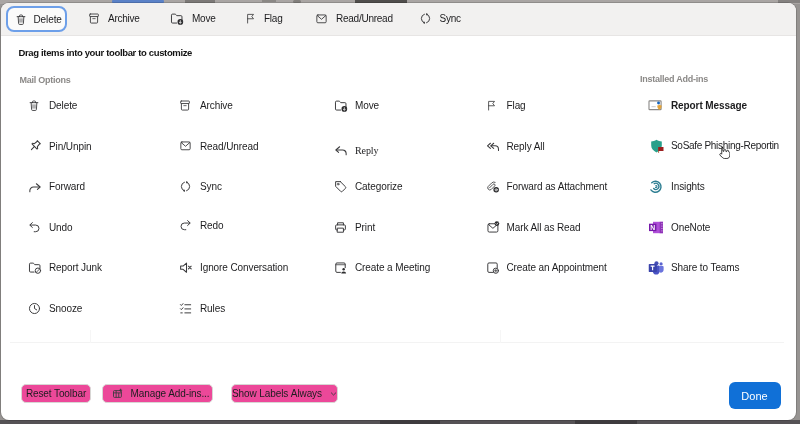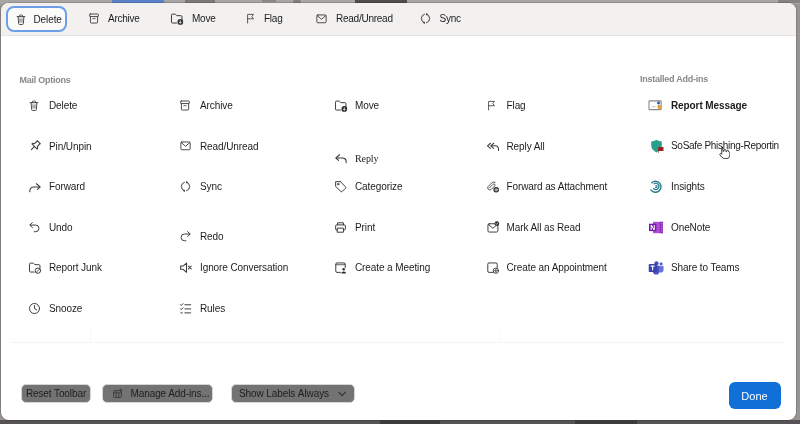--- a/index.html
+++ b/index.html
@@ -17,21 +17,21 @@
   .chip{position:absolute;left:4.5px;top:3.5px;width:61px;height:26px;background:#fbfbfa;
         border:2px solid #6d9fe9;border-radius:8px;display:flex;align-items:center;padding-left:7px;box-sizing:border-box;}
   .chip .lb{margin-left:7px;font-size:10px;color:#1c1c1e;letter-spacing:-0.1px;}
   .heading{position:absolute;left:17.5px;top:44.5px;font-size:9.5px;font-weight:bold;color:#141414;letter-spacing:-0.35px;}
   .cap{position:absolute;font-size:9px;color:#8b8987;letter-spacing:-0.25px;font-weight:bold;}
   .item{position:absolute;display:flex;align-items:center;height:20px;}
   .item svg{flex:0 0 auto;}
   .item .lb{position:absolute;left:21px;font-size:10px;color:#1d1d1f;letter-spacing:-0.1px;white-space:nowrap;}
   .item.ad .lb{left:23px;}
   .item .lb i{font-style:normal;letter-spacing:-0.3px;display:inline-block;max-width:109px;overflow:hidden;}
-  .btn{position:absolute;top:384px;height:19px;background:#737373;border:1px solid #d8d6d4;
+  .btn{position:absolute;top:384px;height:19px;background:#ec4899;border:1px solid #d8d6d4;
        border-radius:5px;display:flex;align-items:center;justify-content:center;
        font-size:10px;color:#1d1d1f;letter-spacing:-0.1px;white-space:nowrap;box-sizing:border-box;}
   .done{position:absolute;left:728.5px;top:382px;width:52px;height:27px;background:#1070d7;
         border-radius:6px;color:#fff;font-size:11px;display:flex;align-items:center;justify-content:center;}
 </style>
 </head>
 <body>
   <div class="topstrip"></div>
   <div style="position:absolute;left:0;top:419.5px;width:800px;height:4.5px;background:#555255;"></div>
   <div class="frag" style="left:112px;top:0;width:52px;height:2.5px;background:#5b82c8;border-radius:1px;"></div>
@@ -81,20 +81,21 @@
     </div>
     <div class="titem" style="left:417.5px;">
       <svg width="13" height="13" viewBox="0 0 16 16" fill="none" stroke="#3a3a3c" stroke-width="1.2" stroke-linecap="round" stroke-linejoin="round">
         <path d="M6.7 2.7a5.6 5.6 0 0 0 0 10.6"></path>
         <path d="M9.3 2.7a5.6 5.6 0 0 1 0 10.6"></path>
         <path d="M8.9 1.1v3.2l2.5-1.6z" fill="#3a3a3c" stroke="none"></path>
         <path d="M7.1 11.7v3.2l-2.5-1.6z" fill="#3a3a3c" stroke="none"></path>
       </svg>
       <span class="lb">Sync</span>
     </div>
+    <div class="heading">Drag items into your toolbar to customize</div>
     <div class="cap" style="left:18.5px;top:72px;">Mail Options</div>
     <div class="cap" style="left:639px;top:71px;">Installed Add-ins</div>
   </div>
 
   <div id="grid">
   <div class="item" style="left:28px;top:95.5px;">
       <svg width="12" height="13" viewBox="0 0 16 16" fill="none" stroke="#3a3a3c" stroke-width="1.2" stroke-linecap="round" stroke-linejoin="round">
         <path d="M2.8 4.2h10.4M6 4.2V3a1 1 0 0 1 1-1h2a1 1 0 0 1 1 1v1.2M4.2 4.2l.6 9.1a1.4 1.4 0 0 0 1.4 1.3h3.6a1.4 1.4 0 0 0 1.4-1.3l.6-9.1"></path>
         <path d="M6.7 7v4.6M9.3 7v4.6" stroke-width="1"></path>
       </svg>
@@ -140,21 +141,21 @@
       </svg>
       <span class="lb">Pin/Unpin</span>
     </div>
   <div class="item" style="left:179px;top:136px;">
       <svg width="13" height="12" viewBox="0 0 16 16" fill="none" stroke="#3a3a3c" stroke-width="1.2" stroke-linecap="round" stroke-linejoin="round">
         <rect x="1.8" y="2.6" width="12.4" height="10.4" rx="1.4"></rect>
         <path d="M2.3 3.4l5.7 5 5.7-5"></path>
       </svg>
       <span class="lb">Read/Unread</span>
     </div>
-  <div class="item" style="left:334px;top:148px;font-family:Liberation Serif, serif;">
+  <div class="item" style="left:334px;top:140px;font-family:Liberation Serif, serif;">
       <svg width="14" height="12" viewBox="0 0 16 14" fill="none" stroke="#3a3a3c" stroke-width="1.2" stroke-linecap="round" stroke-linejoin="round">
         <path d="M6.4 3.2L2 7l3.2 2.8"></path>
         <path d="M2.6 7h7.2a4.2 4.2 0 0 1 4.2 4.2v1.4"></path>
       </svg>
       <span class="lb">Reply</span>
     </div>
   <div class="item" style="left:485.5px;top:136px;text-align:right;">
       <svg width="14" height="12" viewBox="0 0 16 14" fill="none" stroke="#3a3a3c" stroke-width="1.2" stroke-linecap="round" stroke-linejoin="round">
         <path d="M5 3.8L1.6 6.8 5 9.8"></path>
         <path d="M8.8 3.8L5.4 6.8l3.4 3"></path>
@@ -209,21 +210,21 @@
       </svg>
       <span class="lb">Insights</span>
     </div>
   <div class="item" style="left:28px;top:217px;">
       <svg width="13" height="12" viewBox="0 0 16 14" fill="none" stroke="#3a3a3c" stroke-width="1.2" stroke-linecap="round" stroke-linejoin="round">
         <path d="M5.4 1.6L2.2 4.6l3.2 3"></path>
         <path d="M2.8 4.6h6.6a4.1 4.1 0 0 1 4.1 4.1 4.1 4.1 0 0 1-4.1 4.1H7.6"></path>
       </svg>
       <span class="lb">Undo</span>
     </div>
-  <div class="item" style="left:179px;top:226px;">
+  <div class="item" style="left:179px;top:215px;">
       <svg width="13" height="12" viewBox="0 0 16 14" fill="none" stroke="#3a3a3c" stroke-width="1.2" stroke-linecap="round" stroke-linejoin="round">
         <path d="M10.6 1.6l3.2 3-3.2 3"></path>
         <path d="M13.2 4.6H6.6a4.1 4.1 0 0 0-4.1 4.1 4.1 4.1 0 0 0 4.1 4.1h1.8"></path>
       </svg>
       <span class="lb">Redo</span>
     </div>
   <div class="item" style="left:334px;top:217px;">
       <svg width="13" height="13" viewBox="0 0 16 16" fill="none" stroke="#3a3a3c" stroke-width="1.2" stroke-linecap="round" stroke-linejoin="round">
         <path d="M4.4 4.8V2.2h7.2v2.6"></path>
         <path d="M4.4 11H3.2A1.2 1.2 0 0 1 2 9.8V6a1.2 1.2 0 0 1 1.2-1.2h9.6A1.2 1.2 0 0 1 14 6v3.8A1.2 1.2 0 0 1 12.8 11h-1.2"></path>
@@ -317,19 +318,19 @@
   <div style="position:absolute;left:10px;top:342px;width:774px;height:1px;background:#f3f3f3;"></div>
   <div style="position:absolute;left:90px;top:330px;width:1px;height:13px;background:#f6f6f6;"></div>
   <div style="position:absolute;left:500px;top:330px;width:1px;height:13px;background:#f6f6f6;"></div>
 
   <div class="btn" style="left:21px;width:70px;">Reset Toolbar</div>
   <div class="btn" style="left:102px;width:111px;padding-left:6px;"><svg style="margin-right:7px" width="12" height="12" viewBox="0 0 16 16" fill="none" stroke="#3c3c3e" stroke-width="1.2">
       <rect x="2" y="3.5" width="10.5" height="9" rx="1.2"></rect>
       <path d="M2 6.5h10.5M5.5 3.5v9M9 6.5v6"></path>
       <path d="M11.5 1v4M9.5 3h4" stroke-width="1.3"></path>
     </svg>Manage Add-ins...</div>
-  <div class="btn" style="left:231px;width:124px;">Show&nbsp;Labels&nbsp;Always<svg style="margin-left:8px" width="10" height="10" viewBox="0 0 10 10" fill="none" stroke="#3c3c3e" stroke-width="1.3">
+  <div class="btn" style="left:231px;width:107px;">Show&nbsp;Labels&nbsp;Always<svg style="margin-left:8px" width="10" height="10" viewBox="0 0 10 10" fill="none" stroke="#3c3c3e" stroke-width="1.3">
       <path d="M1.5 3l3.5 3.5L8.5 3"></path>
     </svg></div>
   <div class="done">Done</div>
 
   <div class="frag" style="left:380px;top:420px;width:60px;height:4px;background:#3e3b3e;"></div>
   <div class="frag" style="left:575px;top:420px;width:62px;height:4px;background:#3e3b3e;"></div>
 
 </body></html>

